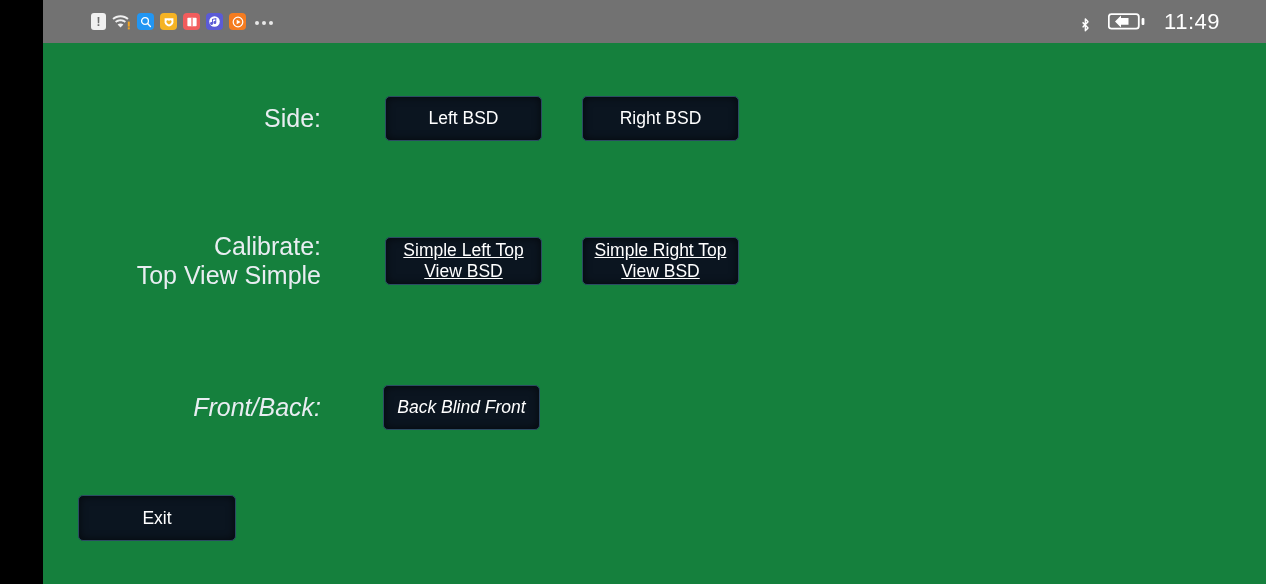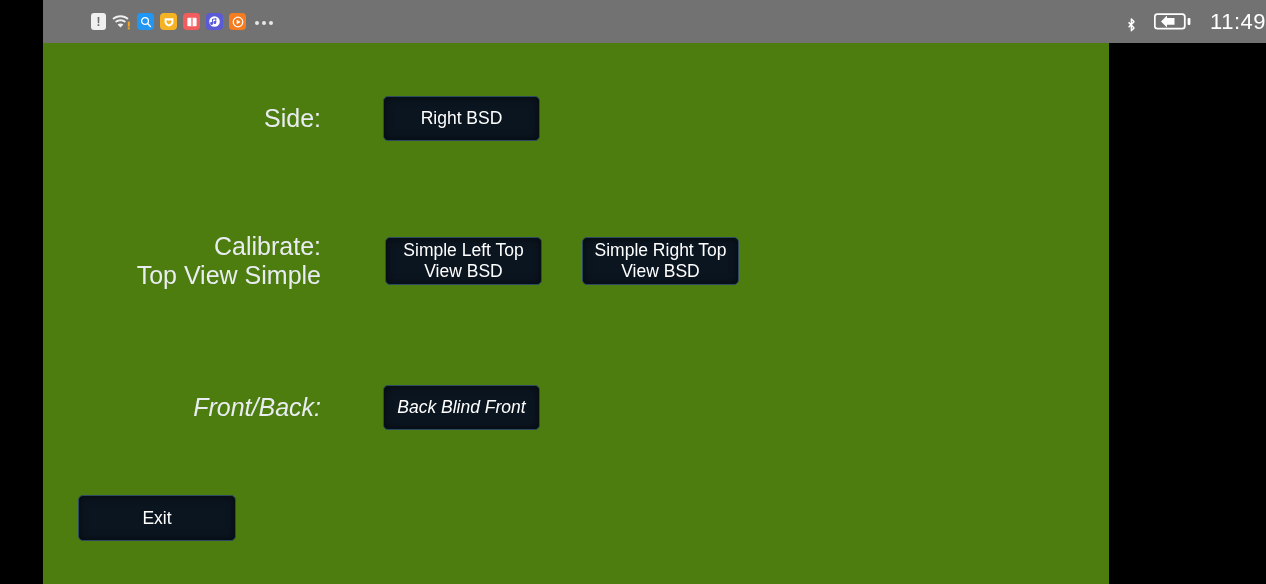--- a/index.html
+++ b/index.html
@@ -30,20 +30,21 @@
     background:#727272;
     display:flex; align-items:center;
     justify-content:space-between;
   }
   #status-left {
     display:flex; align-items:center; gap:6px;
     padding-left:48px;
   }
   #status-right {
     display:flex; align-items:center; gap:16px;
+    padding-right:46px;
   }
   .sb-icon { display:block; }
 
   .app-icon {
     width:17px; height:17px;
     border-radius:4px;
     display:flex; align-items:center; justify-content:center;
     flex:0 0 auto;
   }
   .ic-alert {
@@ -71,22 +72,22 @@
   #clock {
     color:#ffffff;
     font-size:22px;
     letter-spacing:0.5px;
     font-family:"Liberation Sans", sans-serif;
   }
 
   
   #content {
     position:absolute; left:43px; top:43px;
-    width:1066px; height:541px;
-    background:#4d7c0f;
+    width:1223px; height:541px;
+    background:#15803d;
   }
 
   .form-row {
     position:absolute;
     display:flex;
     align-items:center;
   }
   .row-label {
     width:300px;
     text-align:right;
@@ -107,21 +108,21 @@
     justify-content:center;
     text-align:center;
     font-family:"Liberation Sans", sans-serif;
     font-size:17.5px;
     line-height:21px;
     cursor:pointer;
     box-shadow:inset 0 0 9px rgba(0,0,0,0.65);
     user-select:none;
   }
   .btn-1line { height:45px; width:157px; }
-  .btn-2line { height:48px; width:157px; }
+  .btn-2line { height:48px; width:157px;text-decoration:underline; }
 
   
   #row-side      { left:0px;  top:53px; }
   #row-topview   { left:0px;  top:189px; }
   #row-frontback { left:0px;  top:342px;font-style:italic; }
 
   .btn-slot-a { margin-left:42px; }
   .btn-slot-b { margin-left:40px; }
 
   
@@ -217,20 +218,21 @@
       </svg>
 
       <span id="clock">11:49</span>
     </div>
   </div>
 
   <div id="content">
 
     <div class="form-row" id="row-side">
       <div class="row-label">Side:</div>
+      <div class="btn btn-1line btn-slot-a">Left BSD</div>
       <div class="btn btn-1line btn-slot-b">Right BSD</div>
     </div>
 
     <div class="form-row" id="row-topview">
       <div class="row-label">
         <div>Calibrate:</div>
         <div>Top View Simple</div>
       </div>
       <div class="btn btn-2line btn-slot-a">
         <div>

